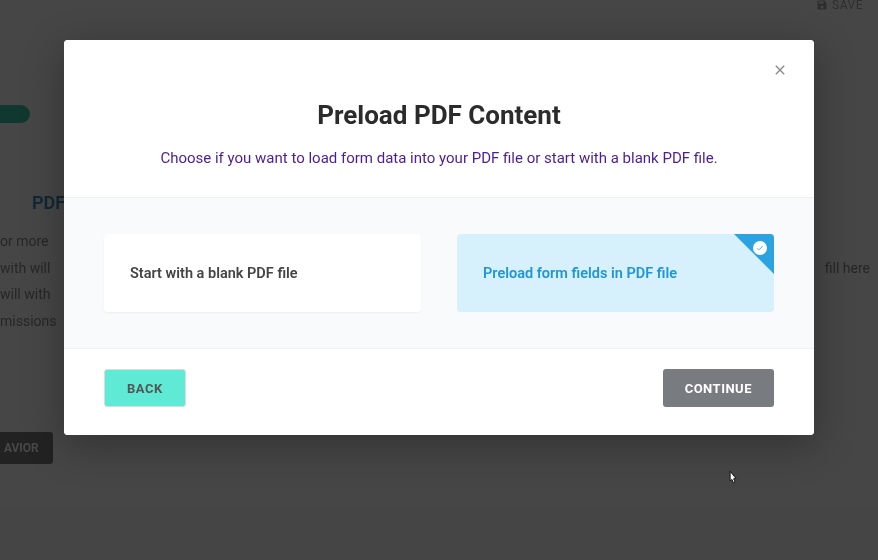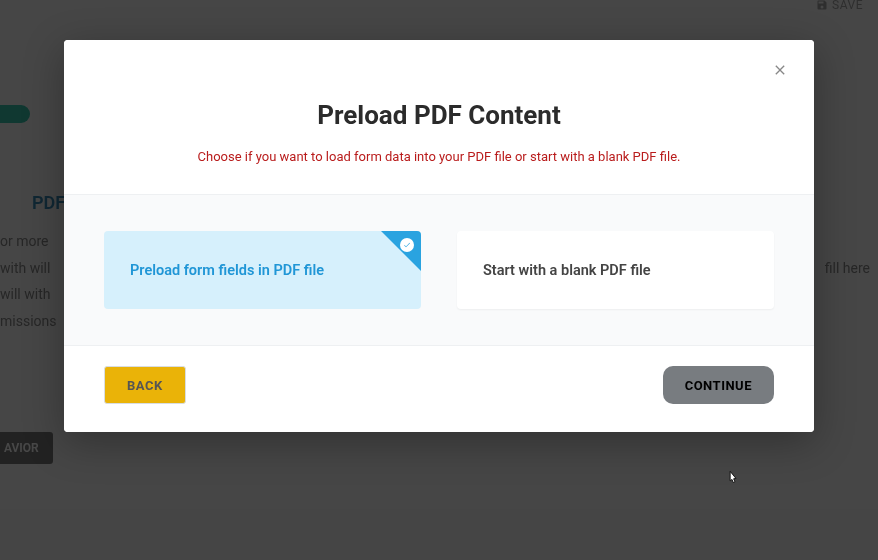--- a/index.html
+++ b/index.html
@@ -98,22 +98,22 @@
     }
     .close-btn svg { width: 16px; height: 16px; }
     .modal-title {
       font-size: 26px;
       font-weight: 700;
       color: #2b2b2b;
       margin-top: 28px;
       margin-bottom: 18px;
     }
     .modal-subtitle {
-      font-size: 13px;
-      color: #b91c1c;
+      font-size: 15px;
+      color: #4c1d95;
       line-height: 1.4;
     }
     .modal-body {
       background: #f9fafb;
       border-top: 1px solid #eef0f2;
       border-bottom: 1px solid #eef0f2;
       padding: 36px 40px;
       display: flex;
       gap: 36px;
     }
@@ -174,28 +174,27 @@
       font-weight: 700;
       letter-spacing: 0.5px;
       cursor: pointer;
       display: flex;
       align-items: center;
       justify-content: center;
       border: none;
       font-family: inherit;
     }
     .btn-back {
-      background: #eab308;
+      background: #5eead4;
       color: #555;
       border: 1px solid #d8dde2;
     }
     .btn-continue {
       background: #787c80;
-      color: #000000;
-      border-radius: 10px;
+      color: #ffffff;
     }
     
     .cursor {
       position: absolute;
       left: 722px;
       top: 469px;
       width: 18px; height: 18px;
       pointer-events: none;
     }
   </style>
@@ -232,32 +231,32 @@
     <div class="close-btn" title="Close">
       <svg viewBox="0 0 24 24" fill="currentColor">
           <path d="M19 6.41 17.59 5 12 10.59 6.41 5 5 6.41 10.59 12 5 17.59 6.41 19 12 13.41 17.59 19 19 17.59 13.41 12z"></path>
         </svg>
     </div>
     <h2 class="modal-title">Preload PDF Content</h2>
     <p class="modal-subtitle">Choose if you want to load form data into your PDF file or start with a blank PDF file.</p>
   </div>
 
   <div class="modal-body">
+    <div class="option unselected">
+      <span>Start with a blank PDF file</span>
+    </div>
     <div class="option selected">
       <div class="corner"></div>
       <div class="check">
         <svg viewBox="0 0 24 24" fill="currentColor">
             <path d="M9 16.17 4.83 12l-1.42 1.41L9 19 21 7l-1.41-1.41z"></path>
           </svg>
       </div>
       <span>Preload form fields in PDF file</span>
     </div>
-    <div class="option unselected">
-      <span>Start with a blank PDF file</span>
-    </div>
   </div>
 
   <div class="modal-footer">
     <button class="btn btn-back">BACK</button>
     <button class="btn btn-continue">CONTINUE</button>
   </div>
 </div>
 
 <svg class="cursor" viewBox="0 0 24 24">
   <path fill="#fff" stroke="#000" stroke-width="1" d="M9 2v11.5l2.2-1.8 1.6 3.8 2-0.8-1.6-3.8 2.8-0.4L9 2z" transform="translate(1 1) scale(1.1)"></path>

